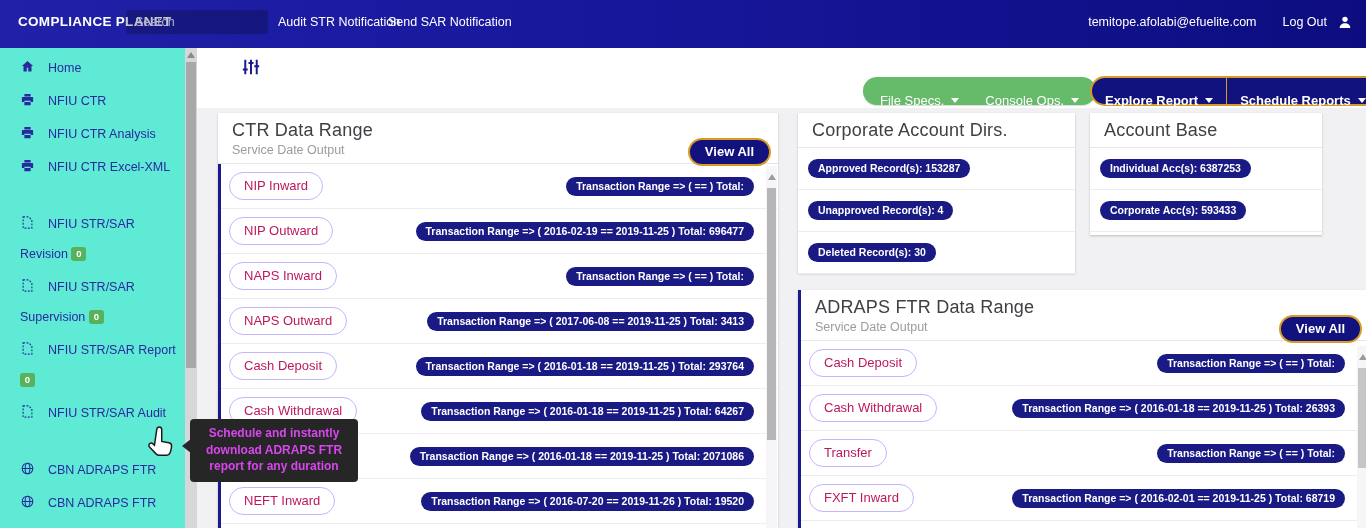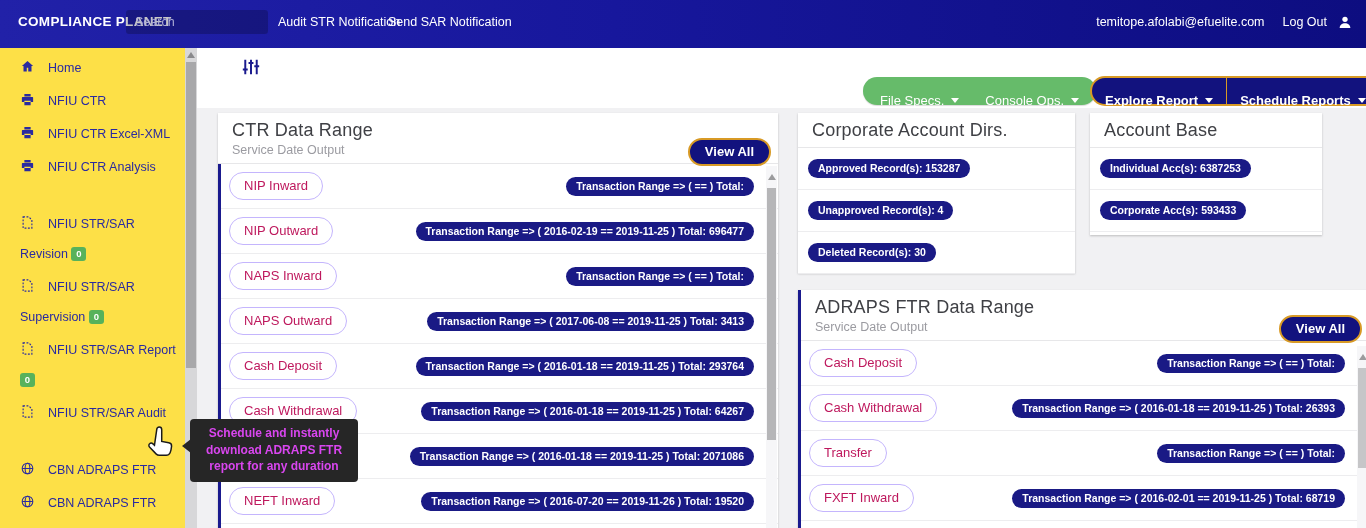--- a/index.html
+++ b/index.html
@@ -12,27 +12,27 @@
   .brand{position:absolute;left:18px;top:0;line-height:44px;font-size:13.5px;font-weight:bold;letter-spacing:.3px;}
   .searchbox{position:absolute;left:126px;top:10px;width:142px;height:24px;background:rgba(0,0,0,.22);
     border-radius:3px;display:flex;align-items:center;}
   .searchbox input{flex:1;background:transparent;border:none;outline:none;color:#dcdcf0;
     font-size:12.5px;padding:0 4px 0 9px;font-family:inherit;}
   .searchbox input::placeholder{color:#aeaed6;}
   .searchbox svg{width:13px;height:13px;margin-right:7px;stroke:#a9a9d2;fill:none;stroke-width:2;}
   .nav-link{position:absolute;top:0;line-height:44px;font-size:12.5px;font-weight:500;color:#fff;cursor:pointer;white-space:nowrap;}
   #link-str{left:278px;} #link-sar{left:388px;}
   .nav-right{position:absolute;right:13px;top:0;height:44px;display:flex;align-items:center;gap:10px;}
-  .nav-email{font-size:12.5px;margin-right:8px;}
+  .nav-email{font-size:12.5px;margin-right:16px;}
   .nav-logout{font-size:12.5px;cursor:pointer;}
   .person-icon{width:16px;height:16px;cursor:pointer;}
   .person-icon svg{width:16px;height:16px;fill:#fff;}
 
   
-  .sidebar{position:absolute;left:0;top:48px;width:197px;height:480px;background:#fde047;}
+  .sidebar{position:absolute;left:0;top:48px;width:197px;height:480px;background:#5eead4;}
   .side-nav{position:absolute;left:0;top:5px;right:12px;}
   .side-group{margin-bottom:27px;}
   .side-item{padding:0 4px 0 20px;line-height:30px;font-size:12.5px;color:#2A2AA0;cursor:pointer;margin-bottom:3px;}
   .s-icon{display:inline-block;width:16px;height:15px;margin-right:12px;vertical-align:-2px;}
   .s-icon svg{display:none;width:15px;height:15px;}
   .s-icon svg.fill{fill:#2A2AA0;}
   .s-icon svg.line{fill:none;stroke:#2A2AA0;}
   .s-icon[data-type="home"] svg.i-home{display:inline}
   .s-icon[data-type="print"] svg.i-print{display:inline}
   .s-icon[data-type="file"] svg.i-file{display:inline}
@@ -147,31 +147,31 @@
     </span><span class="s-label">NFIU CTR</span> 
   </div>
           <div class="side-item">
     <span class="s-icon" data-type="print">
       
       <svg class="i-print fill" viewBox="0 0 24 24">
                 <path d="M7 3h10v4H7zM4 8h16c.6 0 1 .4 1 1v7h-4v-2H7v2H3V9c0-.6.4-1 1-1zm3 8h10v5H7z"></path>
               </svg>
       
       
-    </span><span class="s-label">NFIU CTR Excel-XML</span> 
+    </span><span class="s-label">NFIU CTR Analysis</span> 
   </div>
           <div class="side-item">
     <span class="s-icon" data-type="print">
       
       <svg class="i-print fill" viewBox="0 0 24 24">
                 <path d="M7 3h10v4H7zM4 8h16c.6 0 1 .4 1 1v7h-4v-2H7v2H3V9c0-.6.4-1 1-1zm3 8h10v5H7z"></path>
               </svg>
       
       
-    </span><span class="s-label">NFIU CTR Analysis</span> 
+    </span><span class="s-label">NFIU CTR Excel-XML</span> 
   </div>
         </div>
         <div class="side-group">
           <div class="side-item">
     <span class="s-icon" data-type="file">
       
       
       <svg class="i-file line" viewBox="0 0 24 24" stroke-width="1.8" stroke-dasharray="3 2.4">
                 <path d="M5 3h9l5 5v13H5z"></path>
               </svg>

